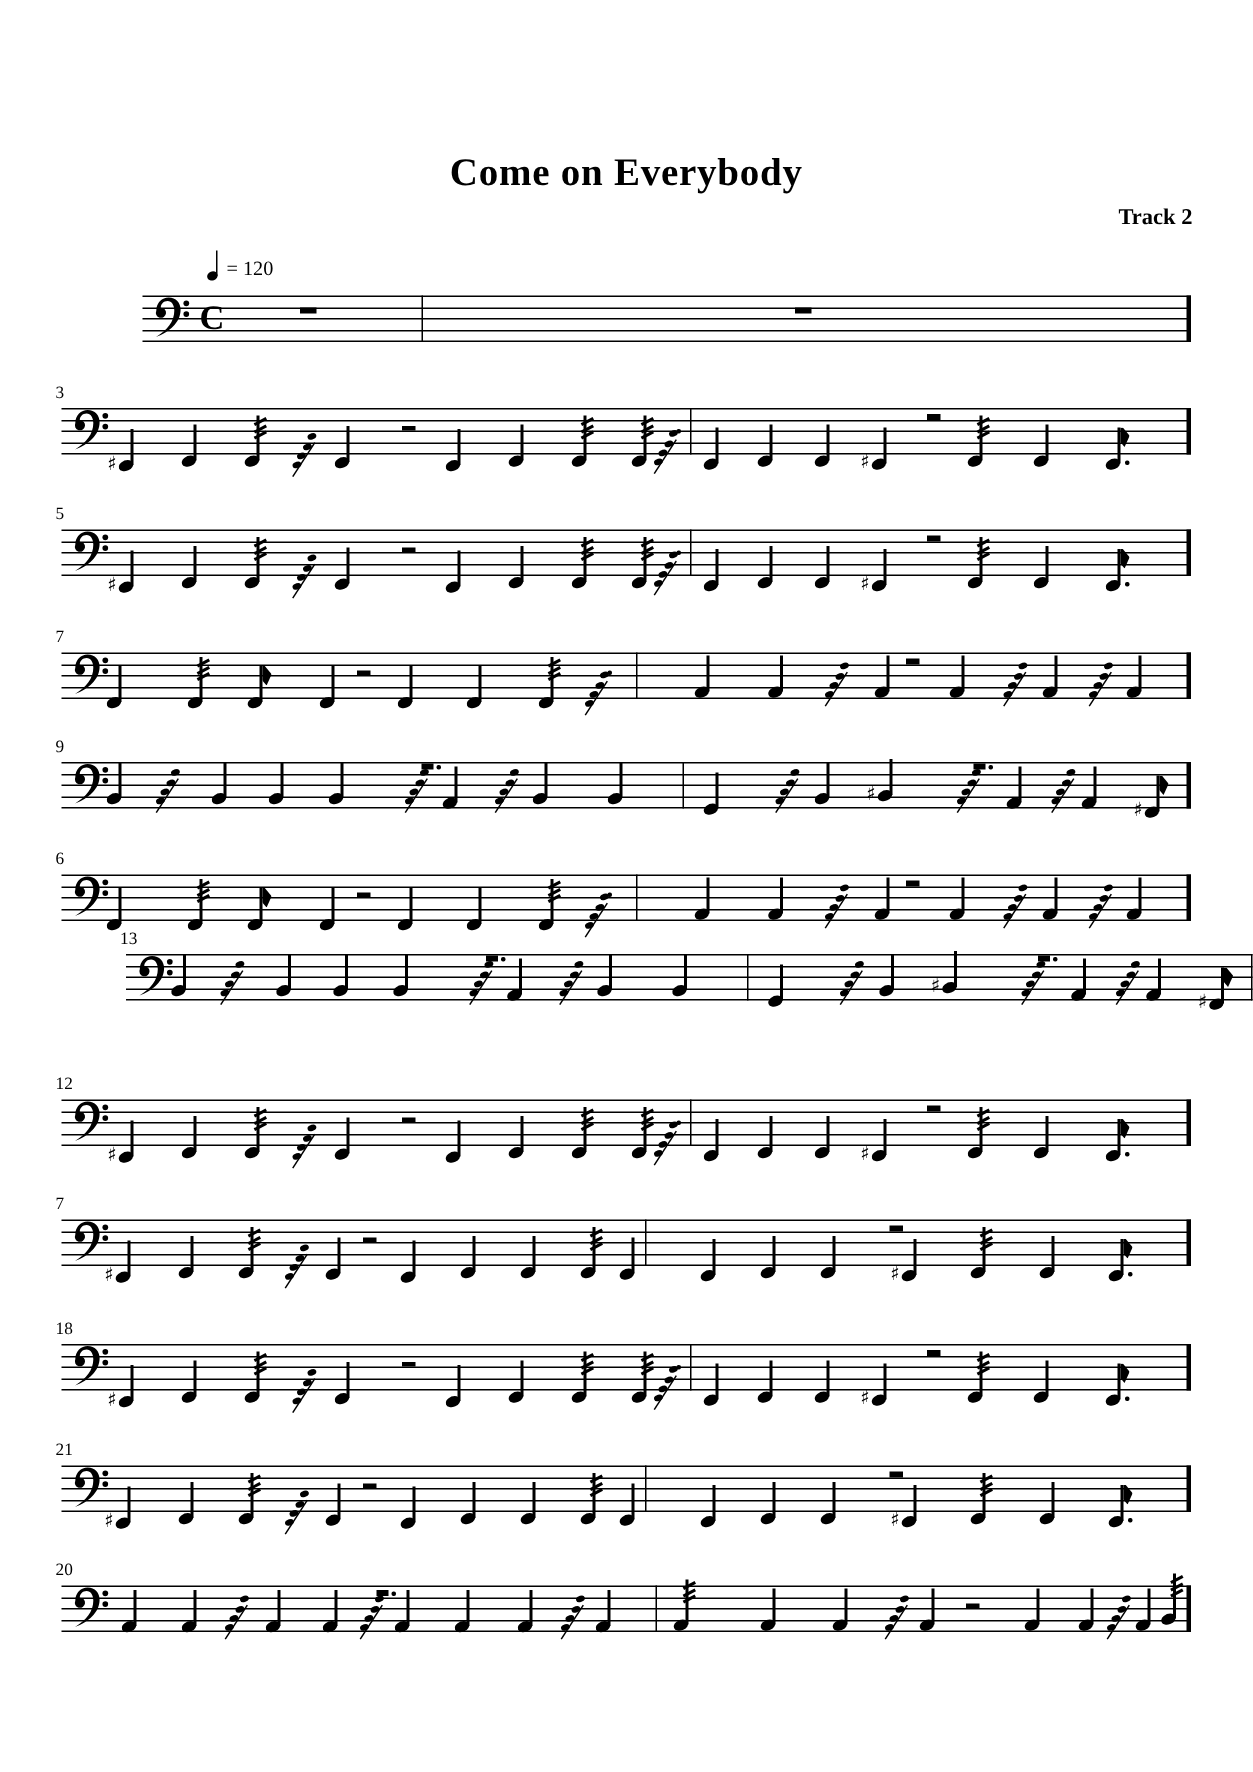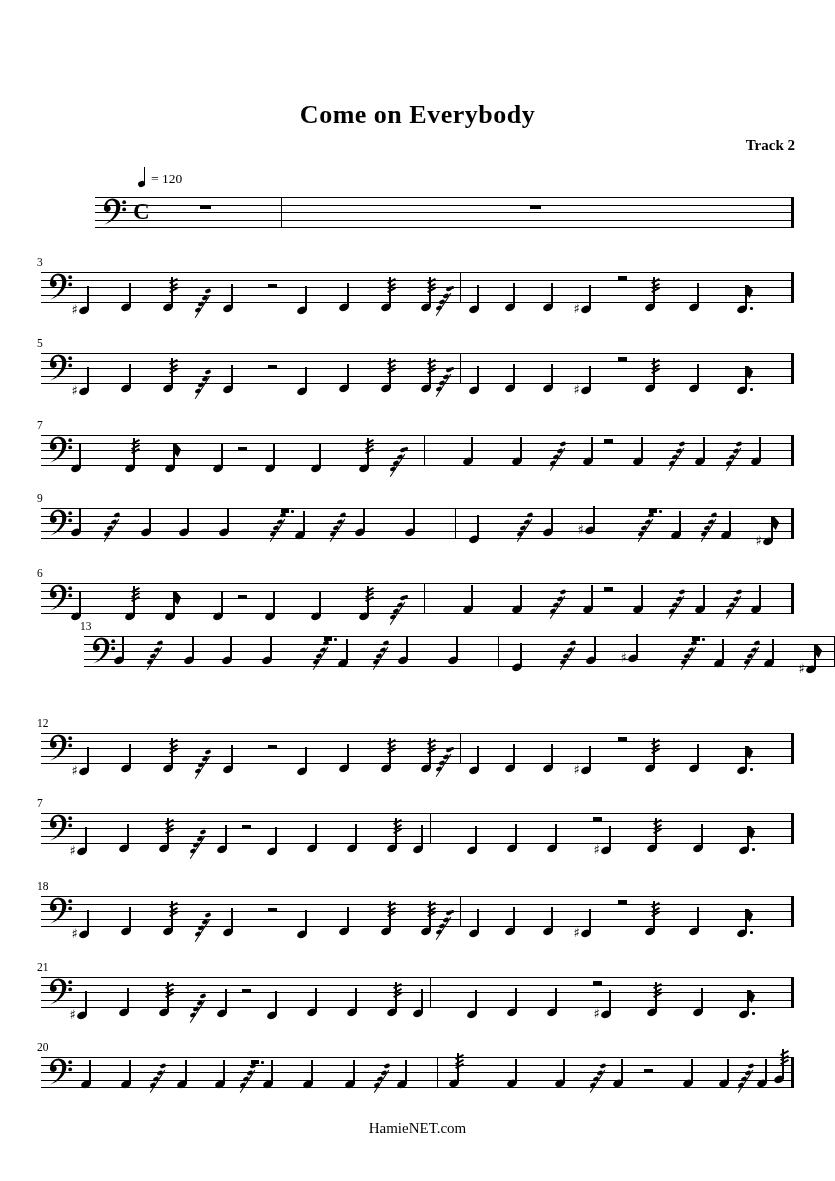--- a/index.html
+++ b/index.html
@@ -45,21 +45,20 @@
 <body>
 
 <div id="score">
   <div class="title">Come on Everybody</div>
   <div class="track">Track 2</div>
   <div class="tempo">
     <div class="thead"></div>
     <div class="tstem"></div>
     <div class="ttext">= 120</div>
   </div>
-  <div class="footer">HamieNET.com</div>
 <div class="staff" style="position: absolute; left: 95px; top: 197px; width: 699px; height: 30px;">
       <div class="sline" style="top: 0px;"></div>
       <div class="sline" style="top: 7.5px;"></div>
       <div class="sline" style="top: 15px;"></div>
       <div class="sline" style="top: 22.5px;"></div>
       <div class="sline" style="top: 30px;"></div>
       <div class="clef" style="left: 3px; top: -2px; width: 30px; height: 34px;"><svg width="30" height="34" viewBox="0 0 30 34">
           <path fill="#000" d="M6.2,12.1 C6.2,6.9 10.1,3.4 14.4,3.4 C19.3,3.4 22.4,7.0 22.4,11.5 C22.4,19.9 14.9,26.4 6.0,29.7 C13.5,25.2 18.2,19.2 18.2,12.2 C18.2,8.2 16.5,5.6 13.7,5.6 C11.1,5.6 9.2,7.5 9.2,10.1 A3.4,3.4 0 1 1 6.2,12.1 Z"></path>
           <circle fill="#000" cx="26.2" cy="7.2" r="1.9"></circle>
           <circle fill="#000" cx="26.2" cy="14.4" r="1.9"></circle>

